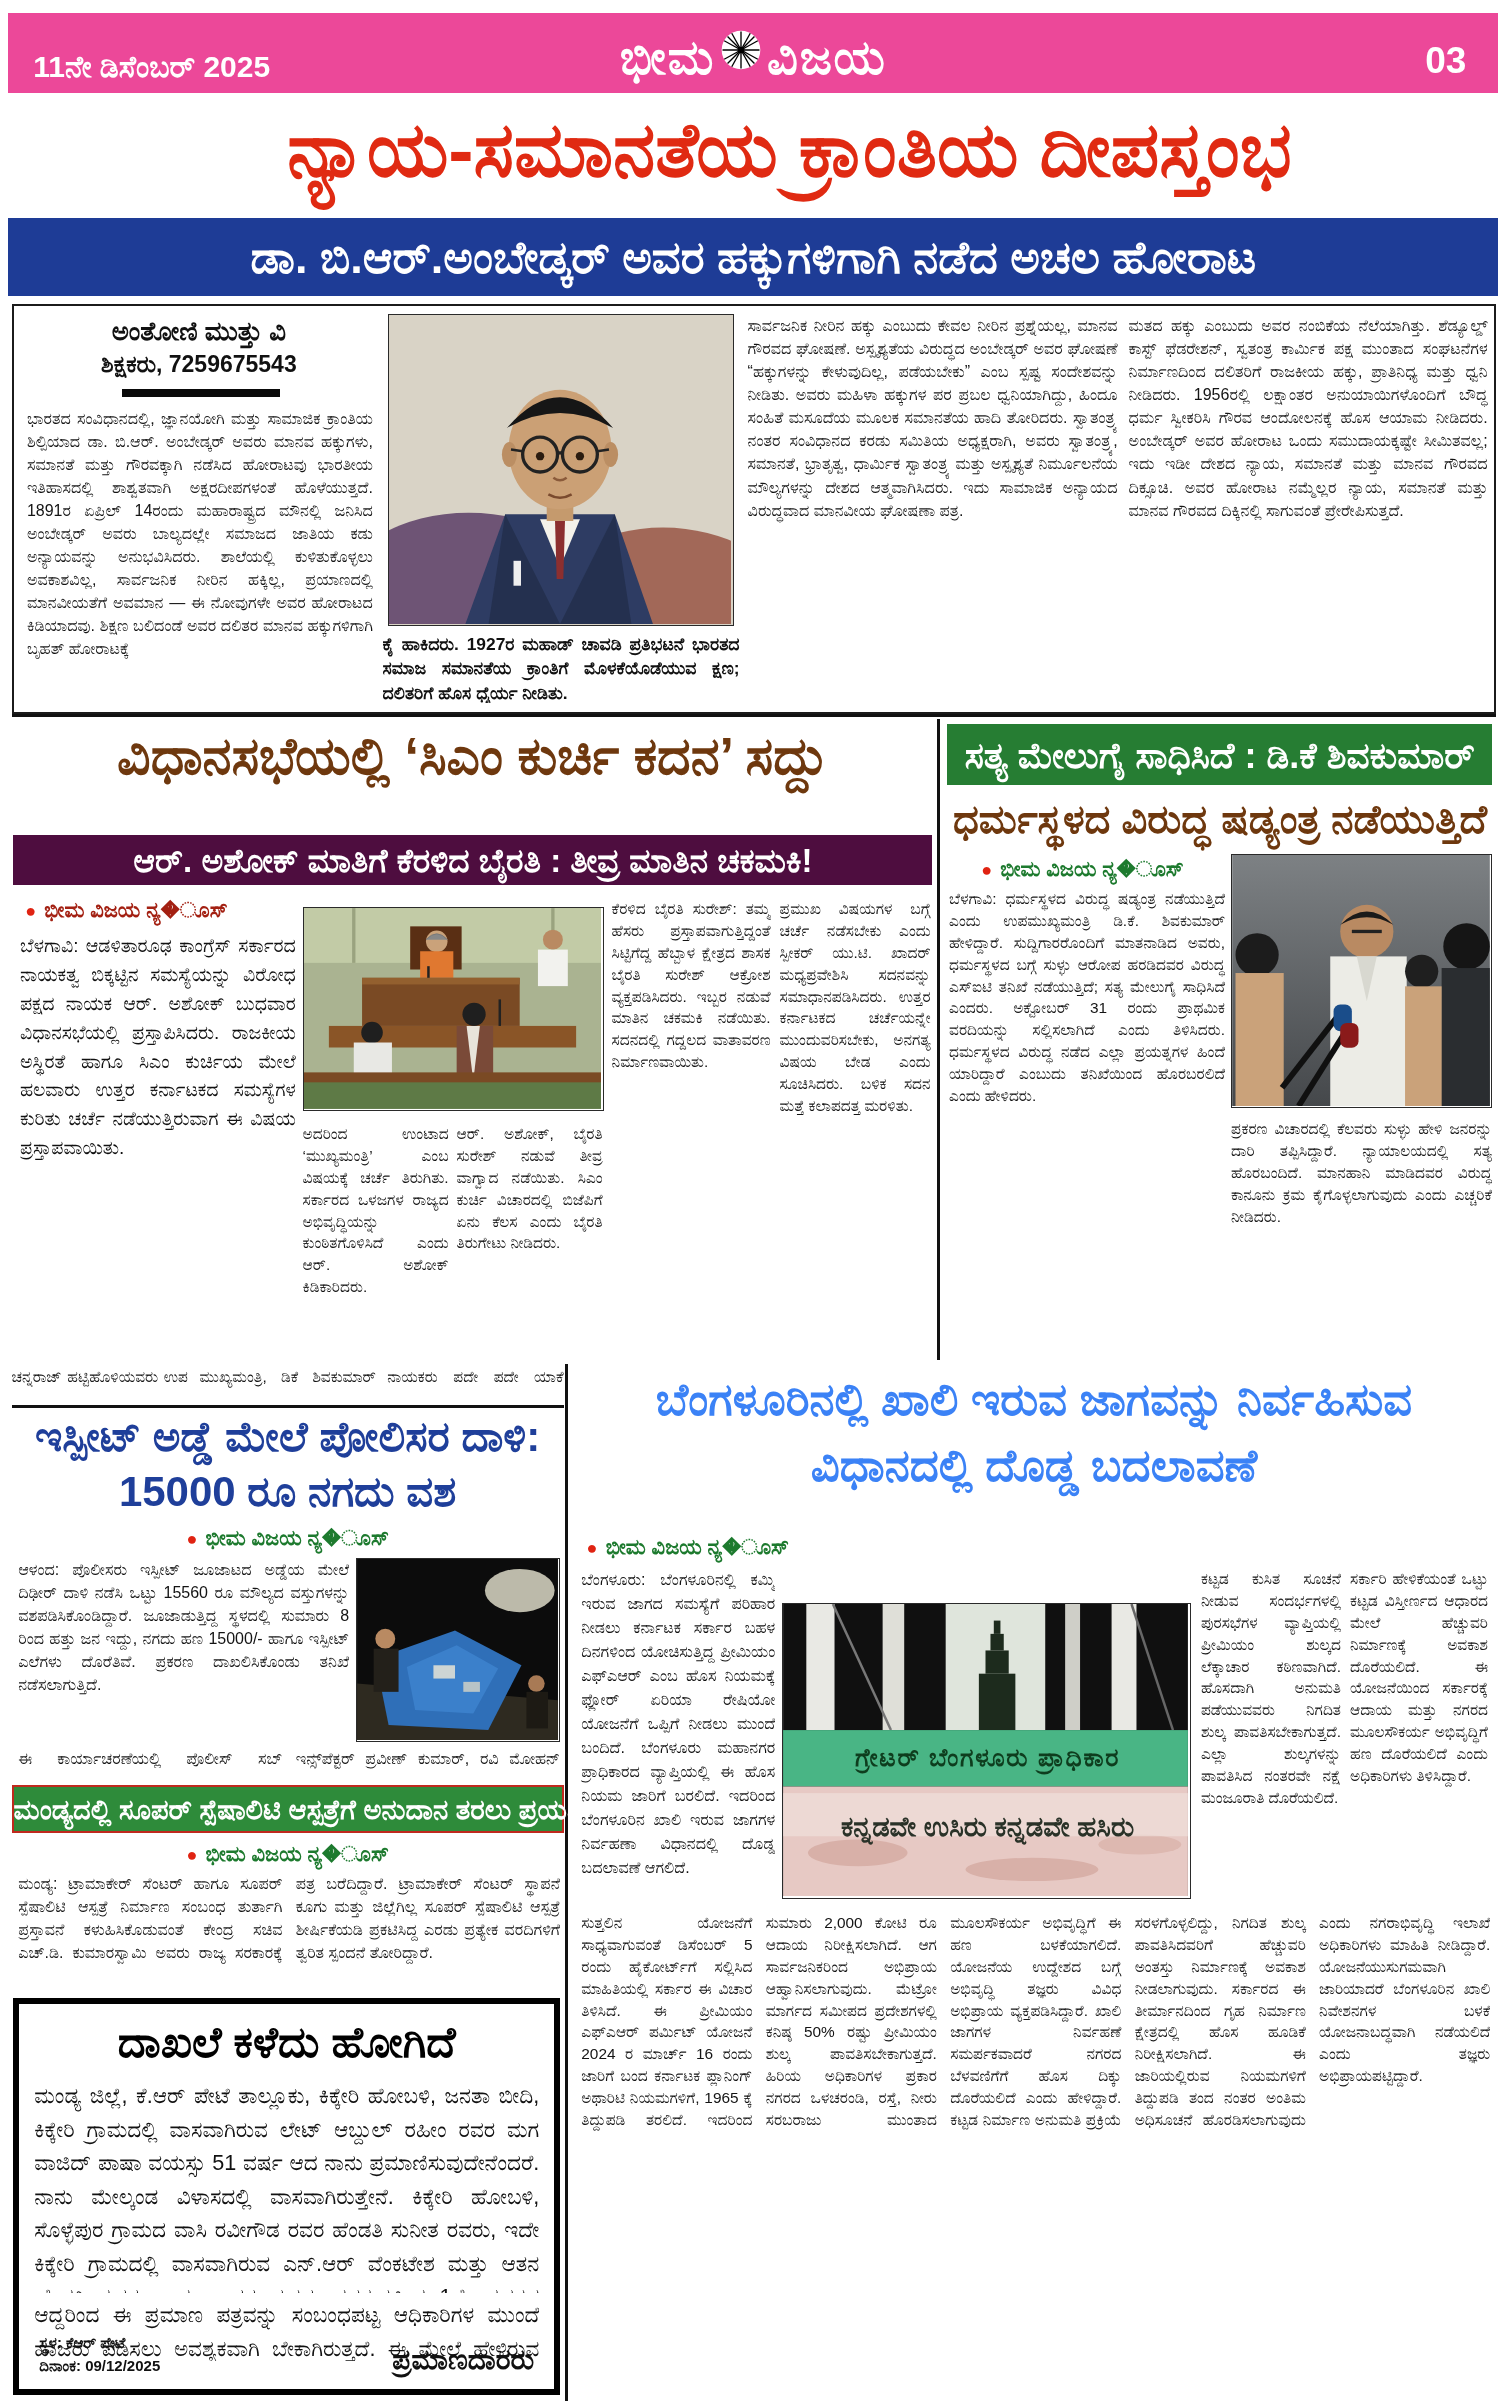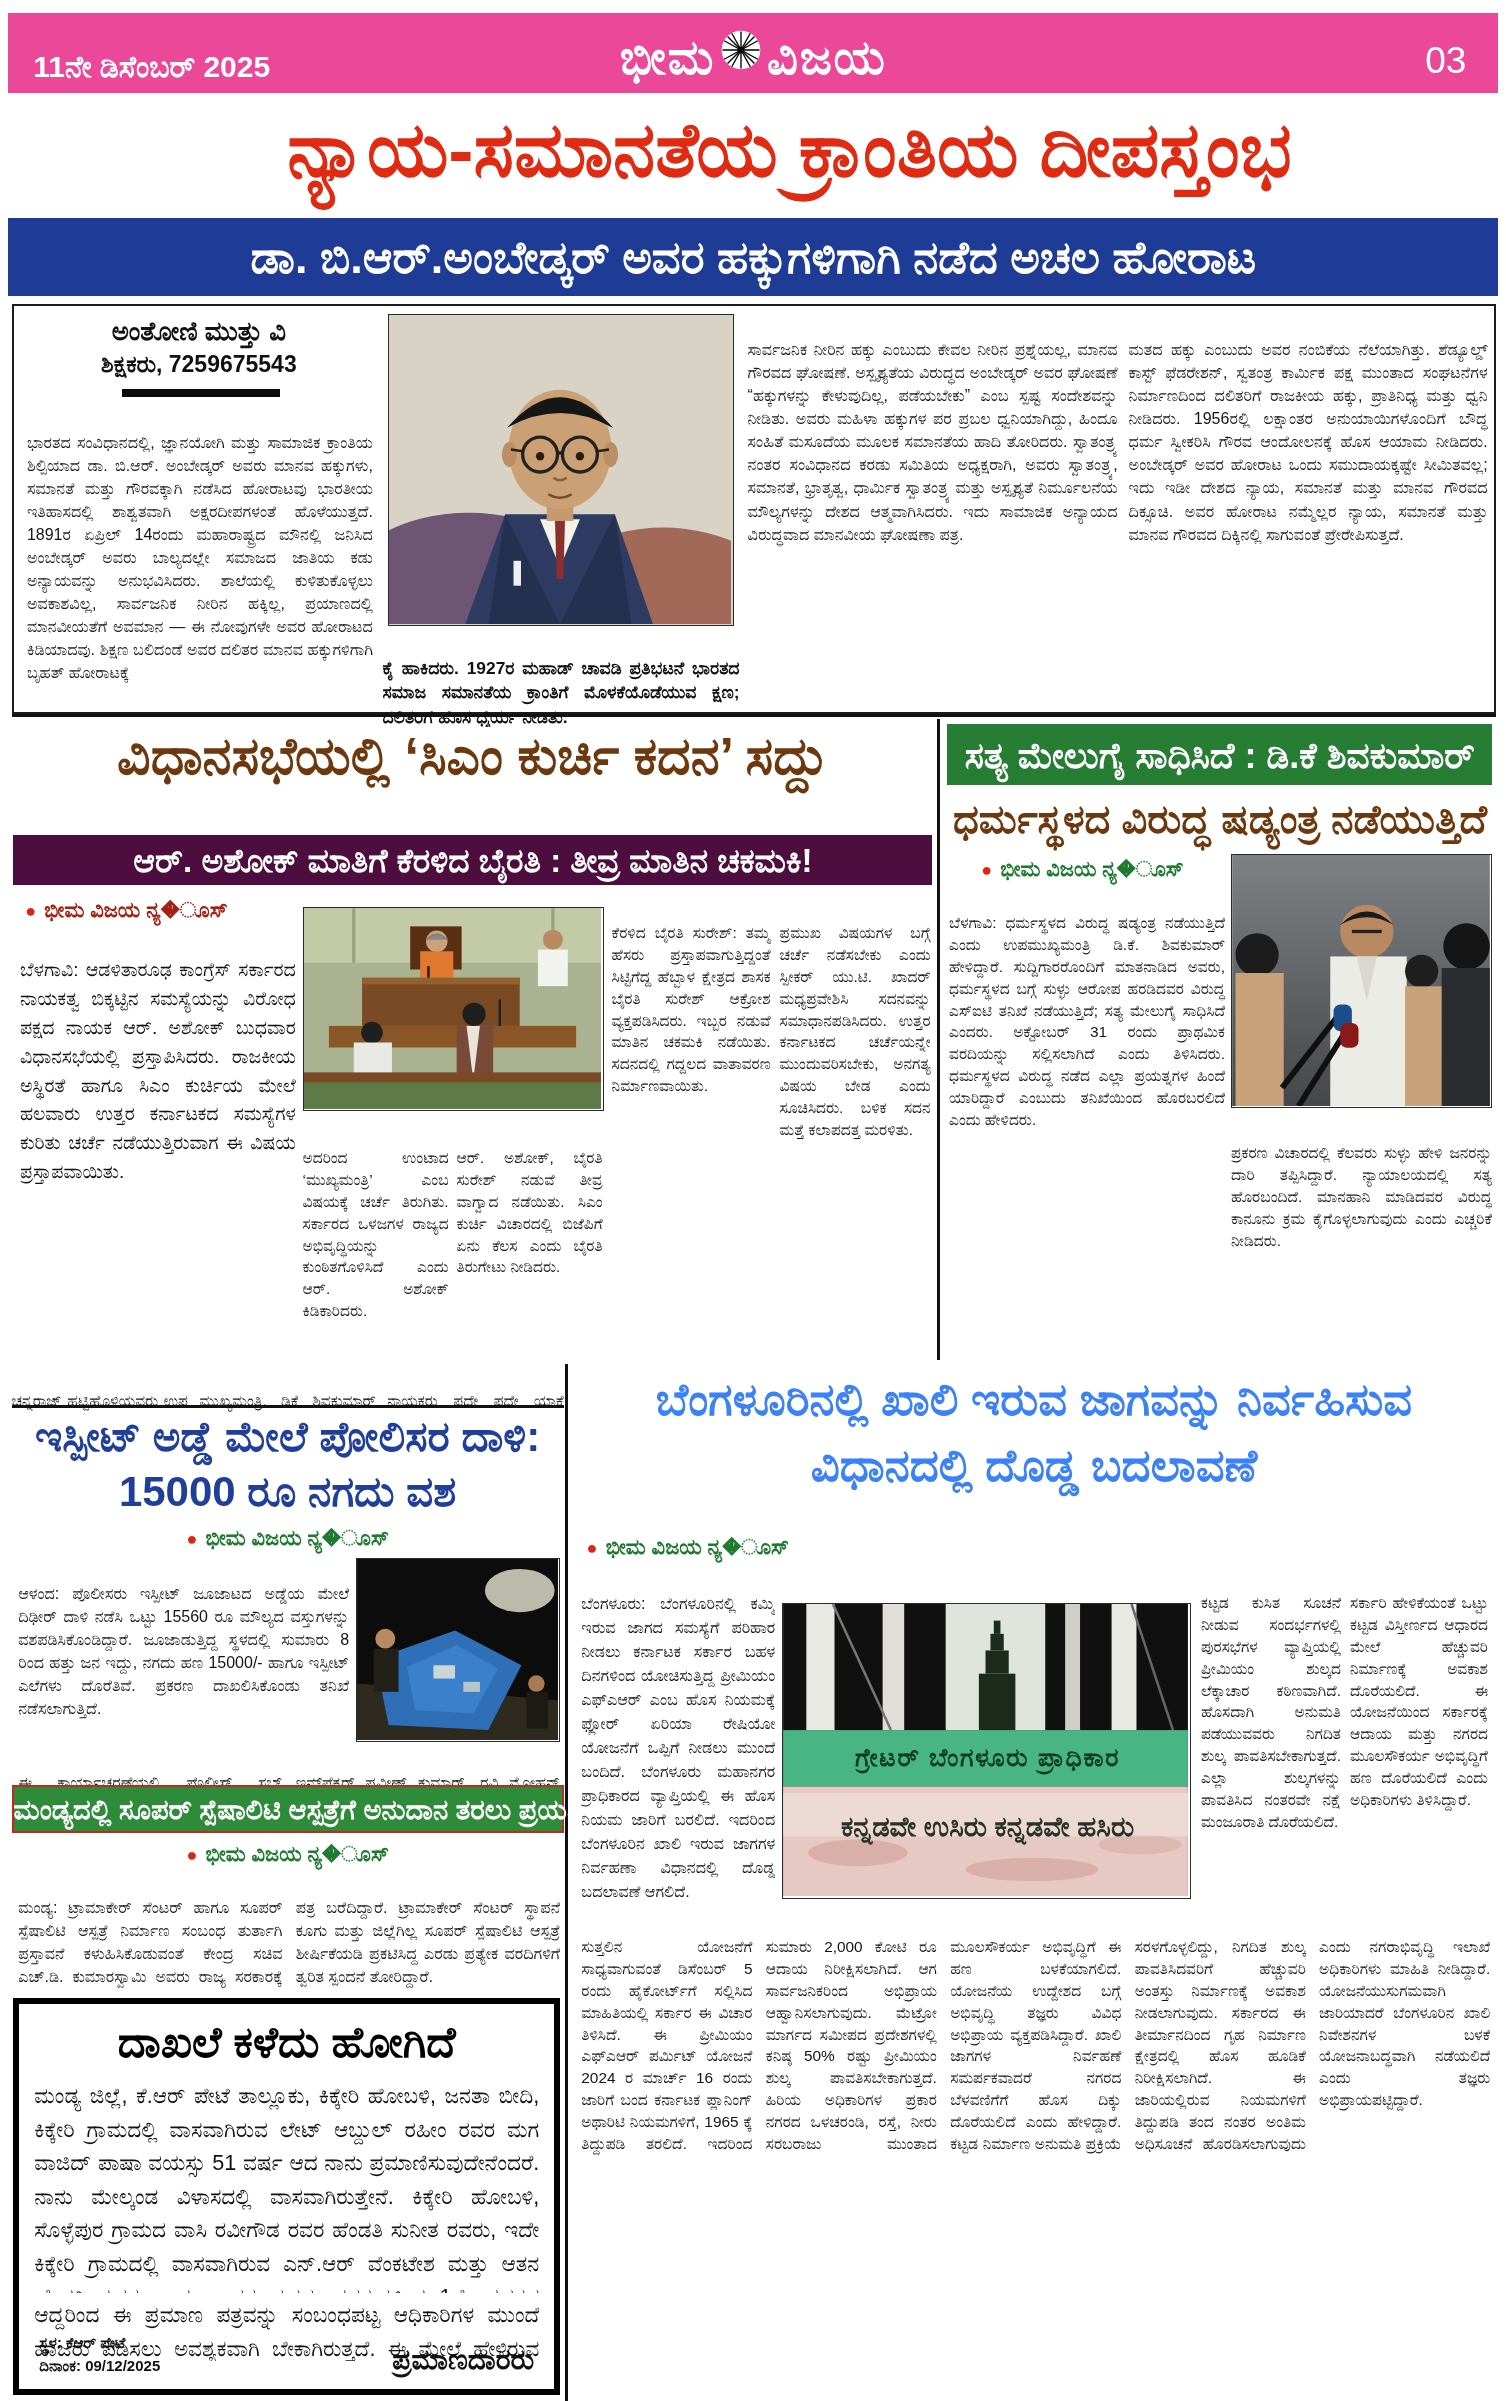--- a/index.html
+++ b/index.html
@@ -1,28 +1,28 @@
 <!DOCTYPE html>
 <html style="font-size:13.3px"><head>
 <meta charset="utf-8">
 <style>
   html,body{margin:0;padding:0;background:#e8e8e8;}
   .page{position:relative;width:1507px;height:2401px;background:#ffffff;margin:0 auto;
         font-family:"Liberation Sans","DejaVu Sans",sans-serif;color:#111;overflow:hidden;}
   .abs{position:absolute;}
-  .just{text-align:justify;text-justify:inter-word;margin-top:24px;}
+  .just{text-align:justify;text-justify:inter-word;}
   .bodytxt{font-size:16px;line-height:1.44;overflow:hidden;color:#141414;}
   .smtxt{font-size:15.4px;line-height:1.42;overflow:hidden;color:#141414;}
 
   
   .topbar{left:8.3px;top:13.3px;width:1490px;height:80px;background:#ec4899;color:#fff;}
   .topbar .date{position:absolute;left:25px;bottom:8.3px;font-size:30px;font-weight:bold;}
   .topbar .mast{position:absolute;left:0;right:0;bottom:3.3px;text-align:center;font-size:48px;font-weight:800;letter-spacing:1.7px;}
   .topbar .mast .w{vertical-align:middle;}
-  .topbar .pageno{position:absolute;right:32px;bottom:11.6px;font-size:37px;font-weight:normal;margin-top:19px;}
+  .topbar .pageno{position:absolute;right:32px;bottom:11.6px;font-size:37px;font-weight:bold;margin-top:19px;}
   .chakra{display:inline-block;vertical-align:middle;margin:0 5px 8.3px 5px;}
 
   .mainhead{left:0;top:95px;width:1507px;text-align:center;font-size:76px;font-weight:800;
             color:#e02a12;line-height:1.45;white-space:nowrap;margin-left:36px;}
   .bluebar{left:8.3px;top:218px;width:1490px;height:78px;background:#1e3c96;color:#fff;
            text-align:center;font-size:45px;font-weight:800;line-height:80px;white-space:nowrap;}
 
   
   .leadbox{left:11.6px;top:304px;width:1484px;height:410px;border:2.5px solid #1b1b1b;box-sizing:border-box;}
   .auth-name{left:13.3px;top:10px;width:344px;text-align:center;font-size:26px;font-weight:bold;}

